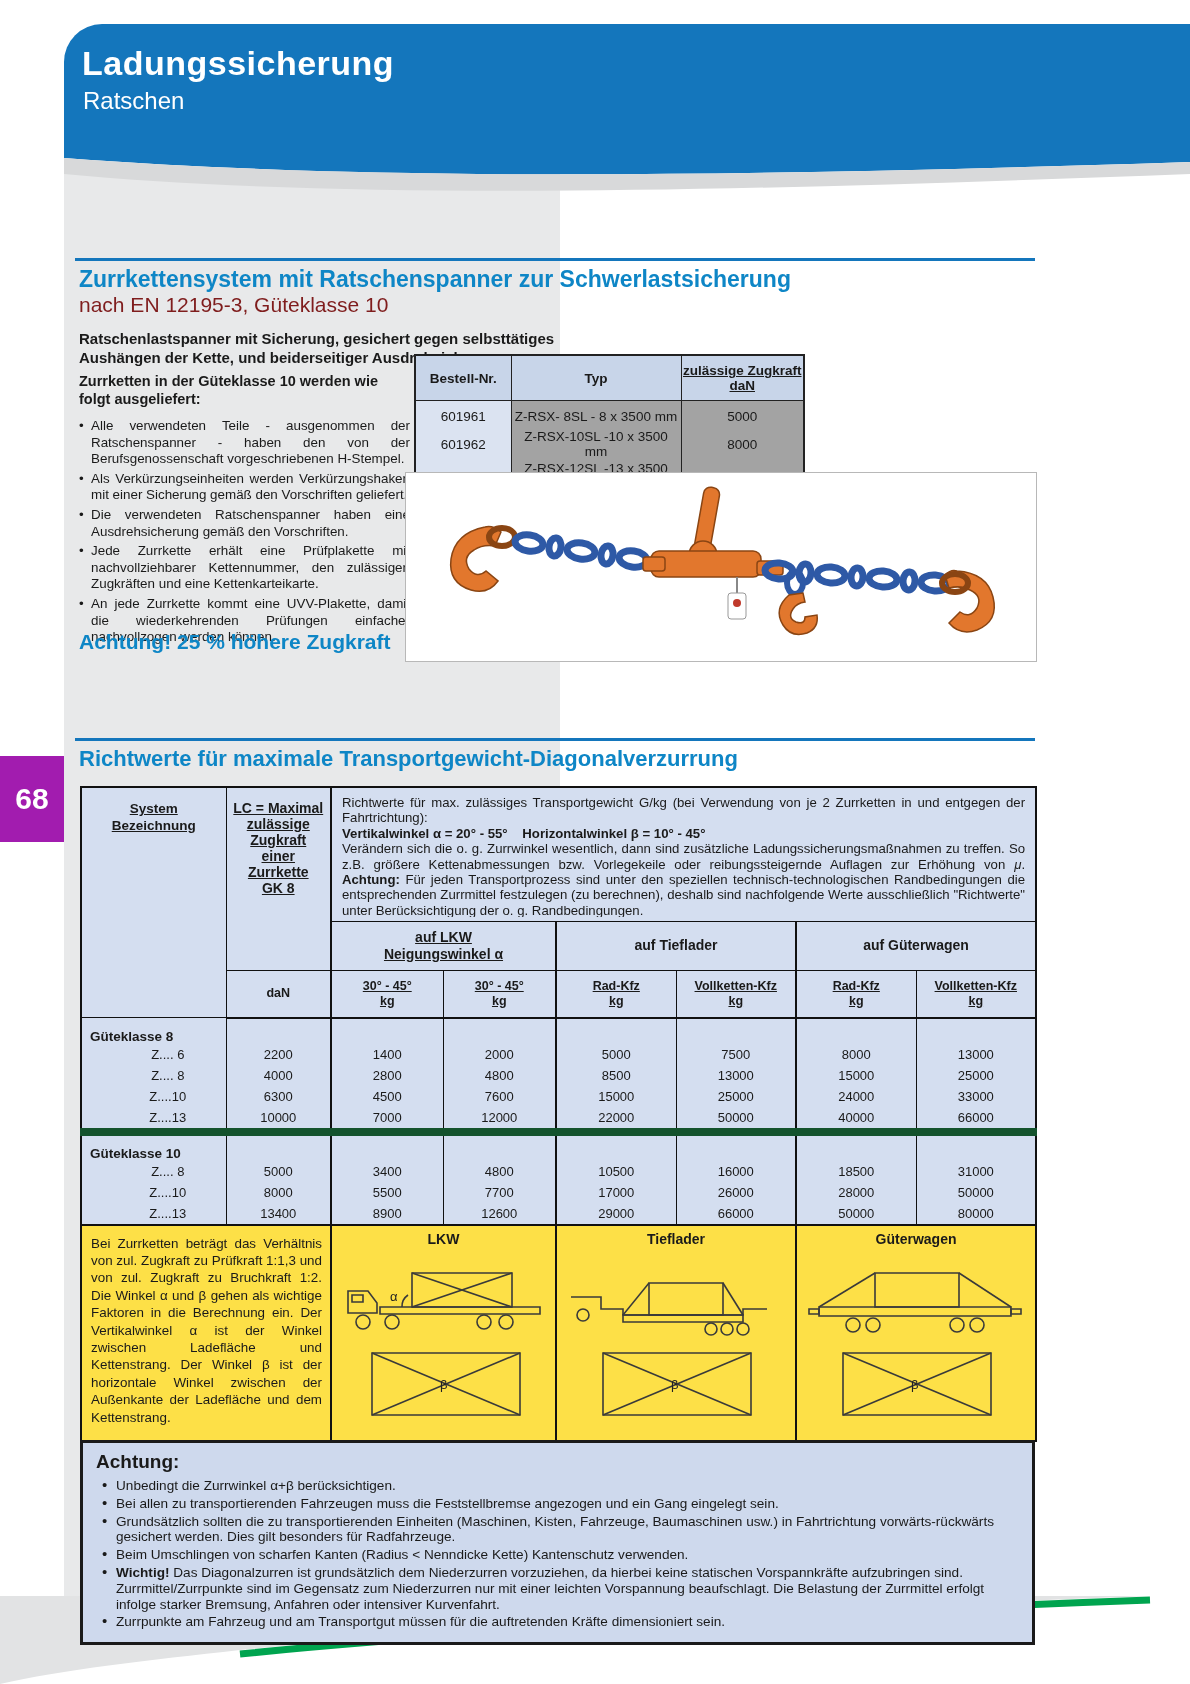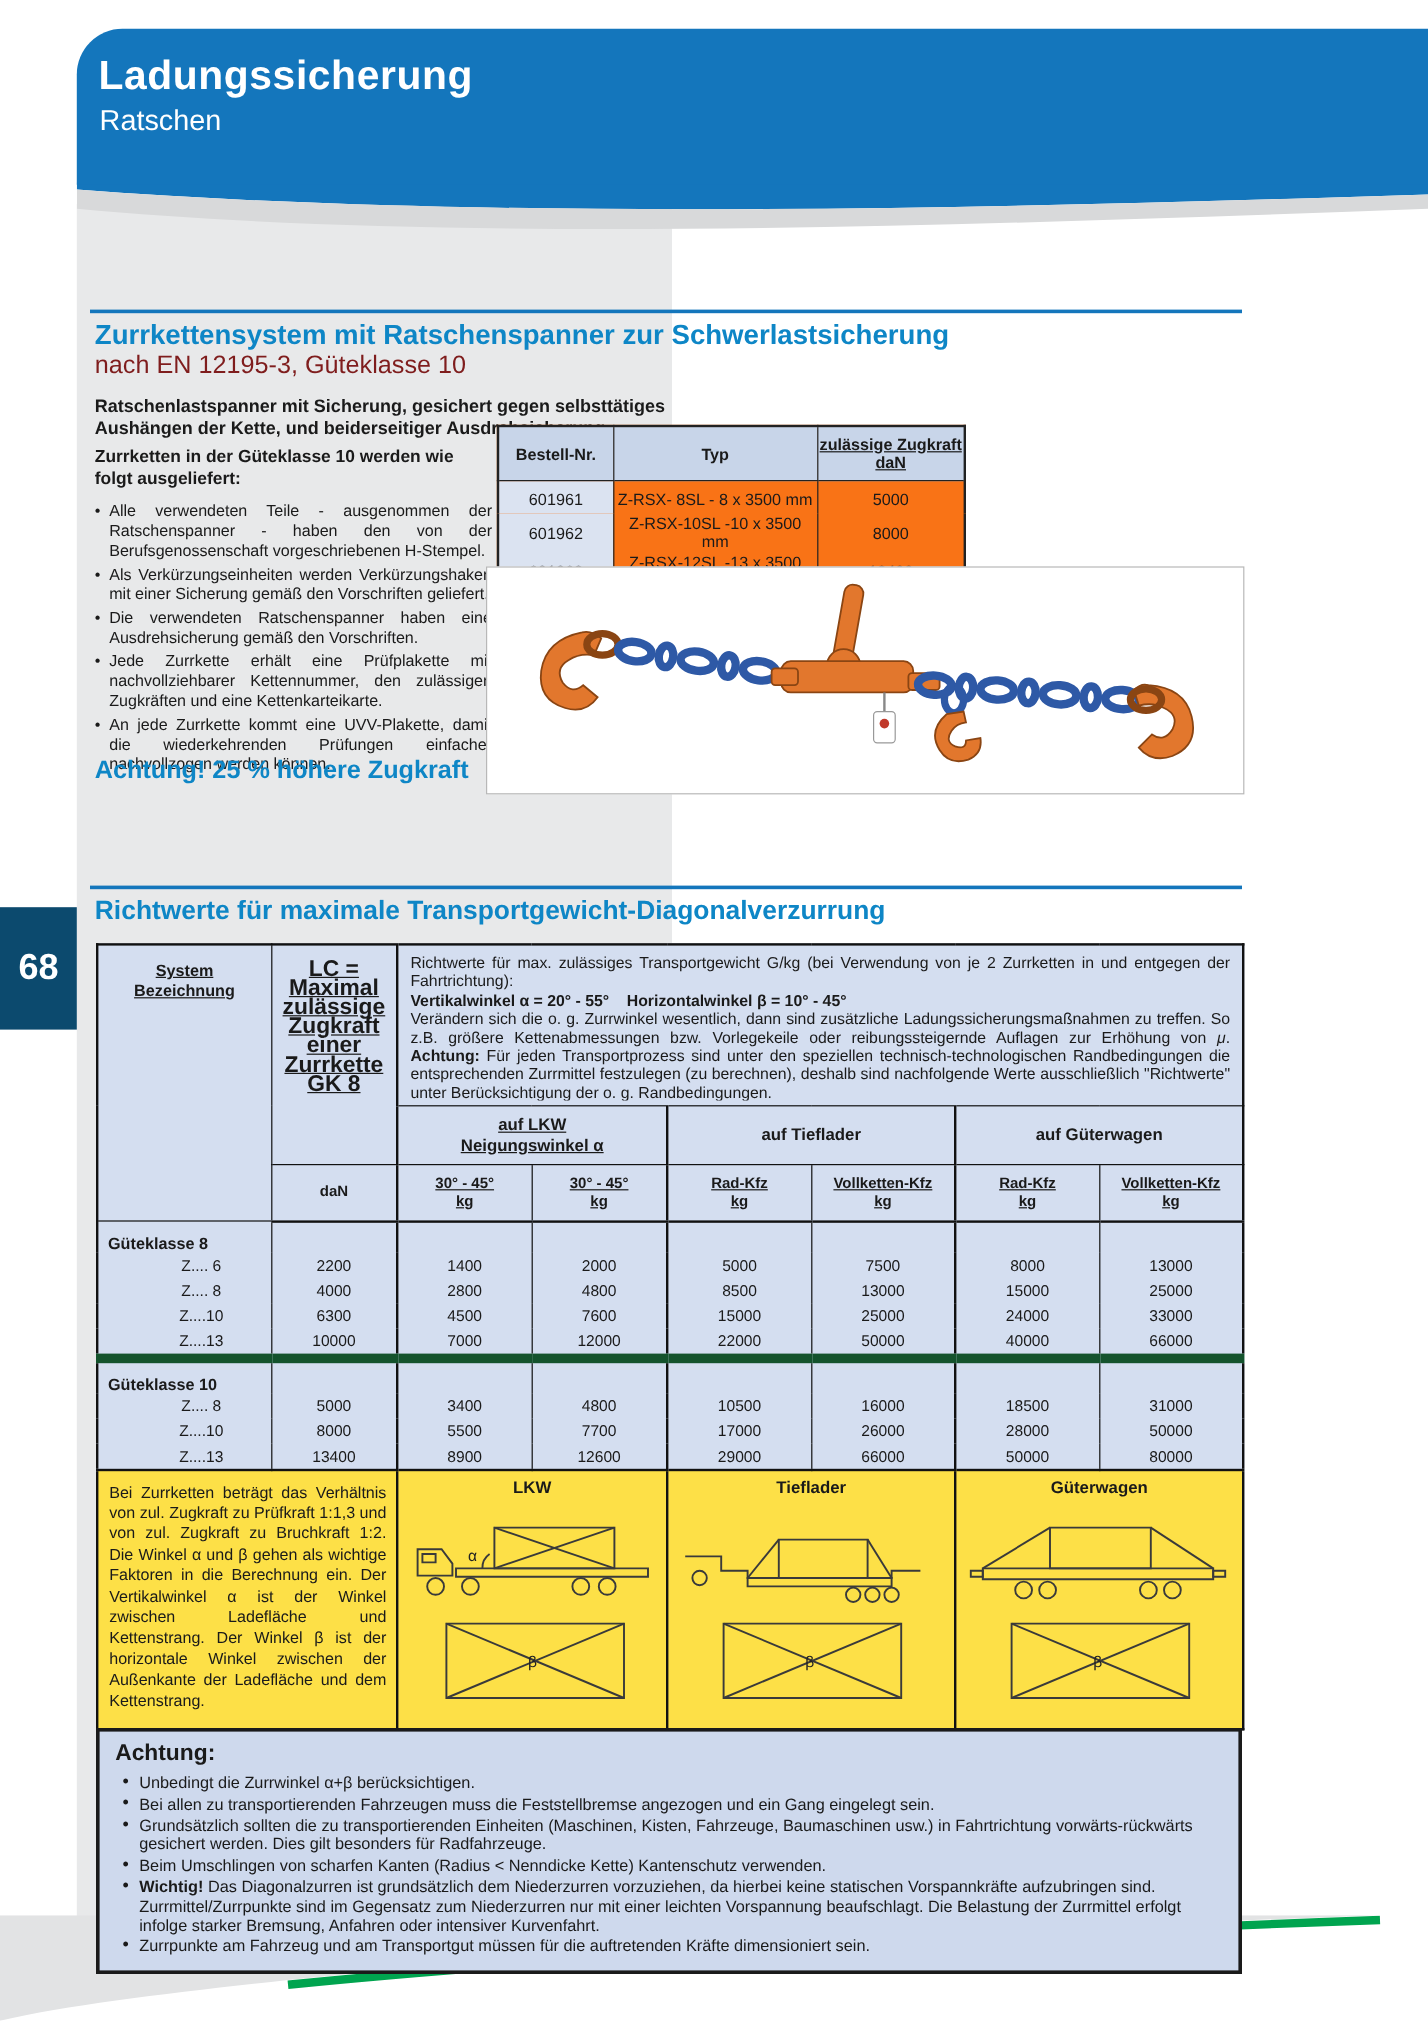--- a/index.html
+++ b/index.html
@@ -13,56 +13,56 @@
 
   
   #header-band{left:64px;top:24px;width:1126px;height:130px;background:#1476BC;border-top-left-radius:38px;z-index:2;}
   #header-title{margin:0;padding:20px 0 0 18px;font-size:34px;font-weight:bold;color:#fff;letter-spacing:.5px;}
   #header-sub{margin:0;padding:4px 0 0 19px;font-size:24px;color:#fff;}
   #header-swoosh{left:64px;top:152px;width:1126px;height:58px;z-index:1;}
 
   
   #gray-panel{left:64px;top:170px;width:496px;height:1430px;background:#E8E9EA;z-index:0;}
   #bottom-swoosh{left:0;top:1596px;width:1190px;height:88px;z-index:0;}
-  #page-tab{left:0;top:756px;width:64px;height:102px;background:#0c4a6e;color:#fff;
+  #page-tab{left:0;top:756px;width:64px;height:86px;background:#a21caf;color:#fff;
     font-weight:bold;font-size:30px;display:flex;align-items:center;justify-content:center;z-index:3;}
 
   .blue-rule{left:75px;width:960px;height:3px;background:#1476BC;z-index:2;}
 
   
   #s1-title{left:79px;top:266px;z-index:2;}
   #s1-title .t1{margin:0;font-size:23px;font-weight:bold;color:#0E86C6;}
   #s1-title .t2{margin:0;font-size:21px;font-weight:normal;color:#7f1d1d;}
   #s1-intro{left:79px;top:329px;z-index:2;font-size:15px;font-weight:bold;line-height:19px;}
   #s1-listhead{left:79px;top:372px;width:330px;z-index:2;font-size:14.5px;font-weight:bold;line-height:18px;}
   #s1-bullets{left:79px;top:418px;width:331px;z-index:2;font-size:13.4px;line-height:16.6px;text-align:justify;}
   #s1-bullets ul{margin:0;padding:0;list-style:none;}
   #s1-bullets li{position:relative;padding-left:12px;margin-bottom:3px;}
   #s1-bullets li::before{content:"\2022";position:absolute;left:0;top:0;}
   #s1-note{left:79px;top:630px;z-index:2;font-size:21px;font-weight:bold;color:#0E86C6;}
 
   
-  #order-table{left:414px;top:354px;z-index:2;border-collapse:collapse;table-layout:fixed;width:389px;font-size:13.5px;background:#f97316;border:2px solid #222;}
+  #order-table{left:414px;top:354px;z-index:2;border-collapse:collapse;table-layout:fixed;width:389px;font-size:13.5px;background:#a3a3a3;border:2px solid #222;}
   #order-table th{background:#C8D5E9;border:1.5px solid #222;font-weight:bold;height:42px;text-align:center;vertical-align:middle;line-height:15px;}
   #order-table td{border-left:1.5px solid #222;border-right:1.5px solid #222;height:21px;text-align:center;vertical-align:middle;}
   #order-table td.c-nr{background:#DBE3F1;}
   #order-table tr.first td{padding-top:5px;}
   #order-table tr.last td{padding-bottom:4px;}
 
   
   #product-box{left:405px;top:472px;width:630px;height:188px;background:#fff;border:1px solid #b8b8b8;z-index:2;}
 
   
   #s2-title{left:79px;top:746px;z-index:2;font-size:22px;font-weight:bold;color:#0E86C6;margin:0;}
 
   
   #ratings{left:80px;top:786px;z-index:2;border-collapse:collapse;table-layout:fixed;width:955px;background:#D4DEF0;border:2.5px solid #111;font-size:13px;}
   #ratings td{border:1px solid #111;padding:0;vertical-align:middle;}
   #ratings .c-sys{vertical-align:top;text-align:center;font-weight:bold;font-size:13.5px;line-height:17px;padding-top:12px;}
-  #ratings .c-lc{vertical-align:top;text-align:center;font-weight:bold;font-size:19px;line-height:16px;padding-top:12px;}
+  #ratings .c-lc{vertical-align:top;text-align:center;font-weight:bold;font-size:14px;line-height:16px;padding-top:12px;}
   #ratings .c-intro{border-left:2px solid #111;vertical-align:top;padding:7px 10px 0 10px;}
   #ratings .intro-inner{height:122px;overflow:hidden;font-size:13.2px;line-height:15.4px;text-align:justify;}
   #ratings .r-intro{height:134px;}
   #ratings .r-group td{height:48px;font-weight:bold;font-size:14px;text-align:center;line-height:17px;}
   #ratings .r-sub td{height:46px;font-weight:bold;font-size:12.5px;text-align:center;line-height:15px;border-bottom:2.5px solid #111;}
   #ratings .r-label td{border-top:none;border-bottom:none;height:25px;}
   #ratings .r-label td:first-child{font-weight:bold;font-size:13.5px;text-align:left;padding-left:8px;vertical-align:bottom;}
   #ratings .r-data td{border-top:none;border-bottom:none;height:21px;text-align:center;}
   #ratings .r-data td:first-child{text-align:center;padding-left:28px;}
   #ratings .gk10-sep td{border-top:8px solid #14532d;}

